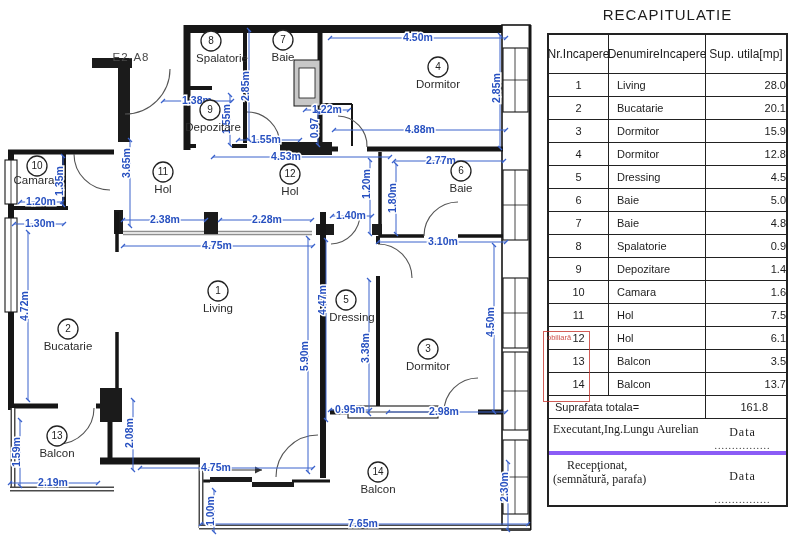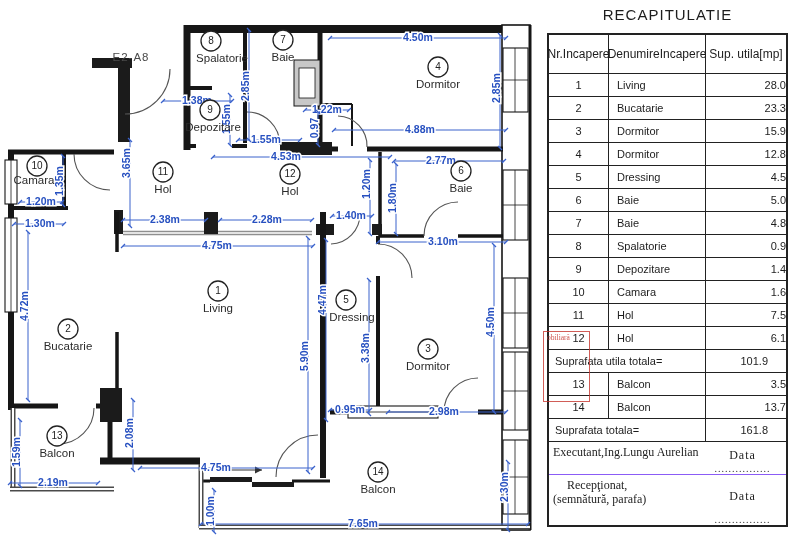--- a/index.html
+++ b/index.html
@@ -32,31 +32,31 @@
   .th:last-child{border-right:none;}
   .trow{display:grid;grid-template-columns:60px 97px 80px;height:22px;border-bottom:1px solid #222;
         font-size:11px;align-items:center;}
   .trow .c1{text-align:center;border-right:1px solid #222;height:100%;display:flex;align-items:center;justify-content:center;}
   .trow .c2{padding-left:8px;border-right:1px solid #222;height:100%;display:flex;align-items:center;}
   .trow .c3{text-align:right;}
   .sumrow{display:grid;grid-template-columns:157px 80px;height:22px;border-bottom:1px solid #222;
           font-size:11px;align-items:center;}
   .sumrow .s1{padding-left:6px;border-right:1px solid #222;height:100%;display:flex;align-items:center;}
   .sumrow .s2{text-align:right;padding-right:18px;}
-  .sig{display:grid;grid-template-columns:150px 87px;border-bottom:1px solid #8b5cf6;
+  .sig{display:grid;grid-template-columns:150px 87px;border-bottom:4px solid #8b5cf6;
        font-family:"Liberation Serif",serif;font-size:12px;}
   .sig .left{padding:3px 0 2px 4px;line-height:14px;}
   .sig .left .ind{padding-left:14px;}
   .sig .right{text-align:center;padding-top:6px;letter-spacing:1px;}
   .dots{font-size:10px;letter-spacing:1px;color:#333;}
   .roline{font-family:"Liberation Serif",serif;font-size:12.5px;padding:2px 0 3px 4px;border-bottom:1px solid #222;}
   .sig.last{border-bottom:none;}
   
   .stamp{position:absolute;left:543px;top:331px;width:45px;height:69px;
-         border:1.6px solid rgba(198,52,45,0.8);z-index:5;pointer-events:none;font-family:Liberation Serif, serif;}
+         border:1.6px solid rgba(198,52,45,0.8);z-index:5;pointer-events:none;}
   .stamp-text{position:absolute;left:3px;top:1px;font-size:7.5px;color:rgba(198,52,45,0.85);
               white-space:nowrap;}
 </style>
 </head>
 <body>
 
 <div class="screen">
 
   <svg width="545" height="546" viewBox="0 0 545 546">
     <defs>
@@ -329,21 +329,21 @@
       </div>
     <div id="tbody">
         <div class="trow">
           <div class="c1">1</div>
           <div class="c2">Living</div>
           <div class="c3">28.0</div>
         </div>
         <div class="trow">
           <div class="c1">2</div>
           <div class="c2">Bucatarie</div>
-          <div class="c3">23.3</div>
+          <div class="c3">20.1</div>
         </div>
         <div class="trow">
           <div class="c1">3</div>
           <div class="c2">Dormitor</div>
           <div class="c3">15.9</div>
         </div>
         <div class="trow">
           <div class="c1">4</div>
           <div class="c2">Dormitor</div>
           <div class="c3">12.8</div>
@@ -383,24 +383,20 @@
           <div class="c2">Hol</div>
           <div class="c3">7.5</div>
         </div>
         <div class="trow">
           <div class="c1">12</div>
           <div class="c2">Hol</div>
           <div class="c3">6.1</div>
         </div>
       </div>
 
-    <div class="sumrow">
-      <div class="s1">Suprafata utila totala=</div>
-      <div class="s2">101.9</div>
-    </div>
     <div id="tbalc">
         <div class="trow">
           <div class="c1">13</div>
           <div class="c2">Balcon</div>
           <div class="c3">3.5</div>
         </div>
         <div class="trow">
           <div class="c1">14</div>
           <div class="c2">Balcon</div>
           <div class="c3">13.7</div>

